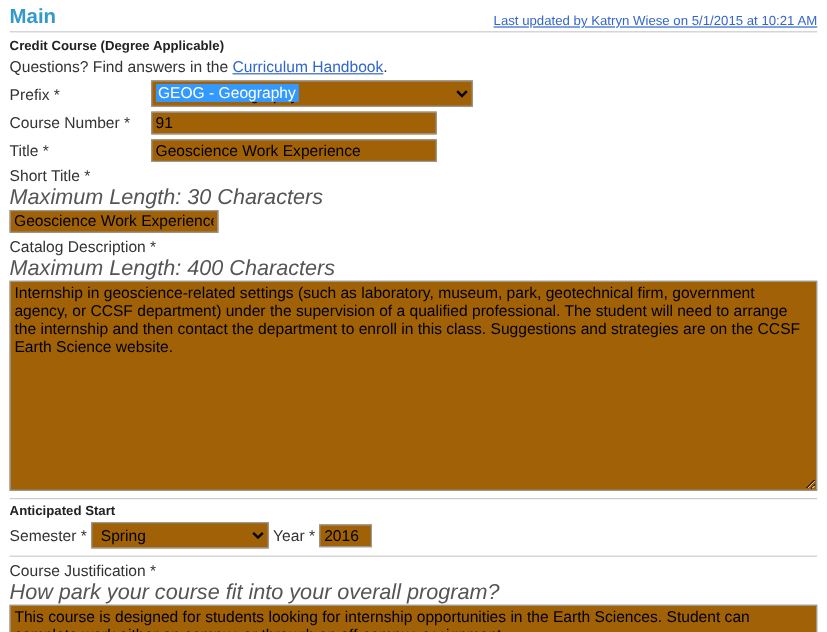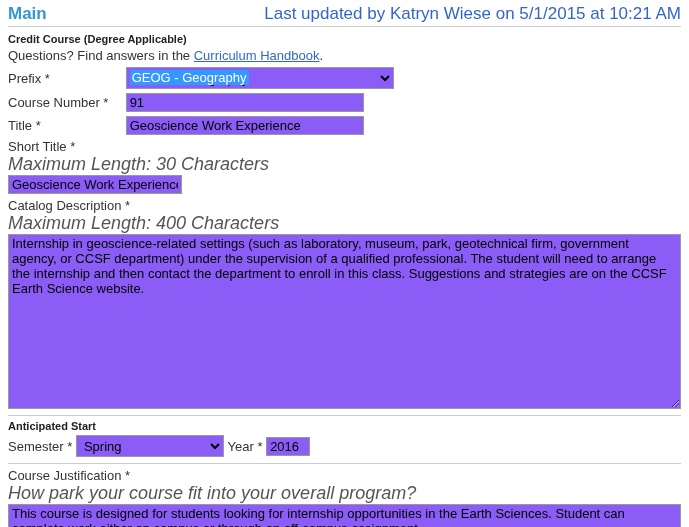--- a/index.html
+++ b/index.html
@@ -20,39 +20,40 @@
     padding-bottom: 2px;
     margin-bottom: 6px;
   }
   .hdr .title {
     color: #3399cc;
     font-weight: bold;
     font-size: 17px;
   }
   .hdr .updated {
     color: #3366cc;
-    font-size: 17px;
+    font-size: 11px;
+    text-decoration: underline;
   }
   .section-h {
     font-weight: bold;
     font-size: 11px;
     color: #222;
     margin-bottom: 3px;
   }
   .questions { font-size: 13px; margin-bottom: 4px; }
   .questions a { color: #3366cc; text-decoration: underline; }
   .row { margin-bottom: 4px; }
   .lbl { display: inline-block; }
   .hint { font-style: italic; color: #555; font-size: 18px; }
   select, input[type=text], textarea {
     font-family: inherit;
     font-size: 13px;
     border: 1px solid #999;
     padding: 1px 3px;
-    background: #8b5cf6;
+    background: #a16207;
   }
   select { height: 22px; }
   .prefix-sel { width: 268px; }
   .prefix-sel-wrap { position: relative; display: inline-block; }
   .prefix-hl {
     position: absolute;
     left: 4px; top: 3px;
     background: #3399ff;
     color: #fff;
     padding: 0 2px;

